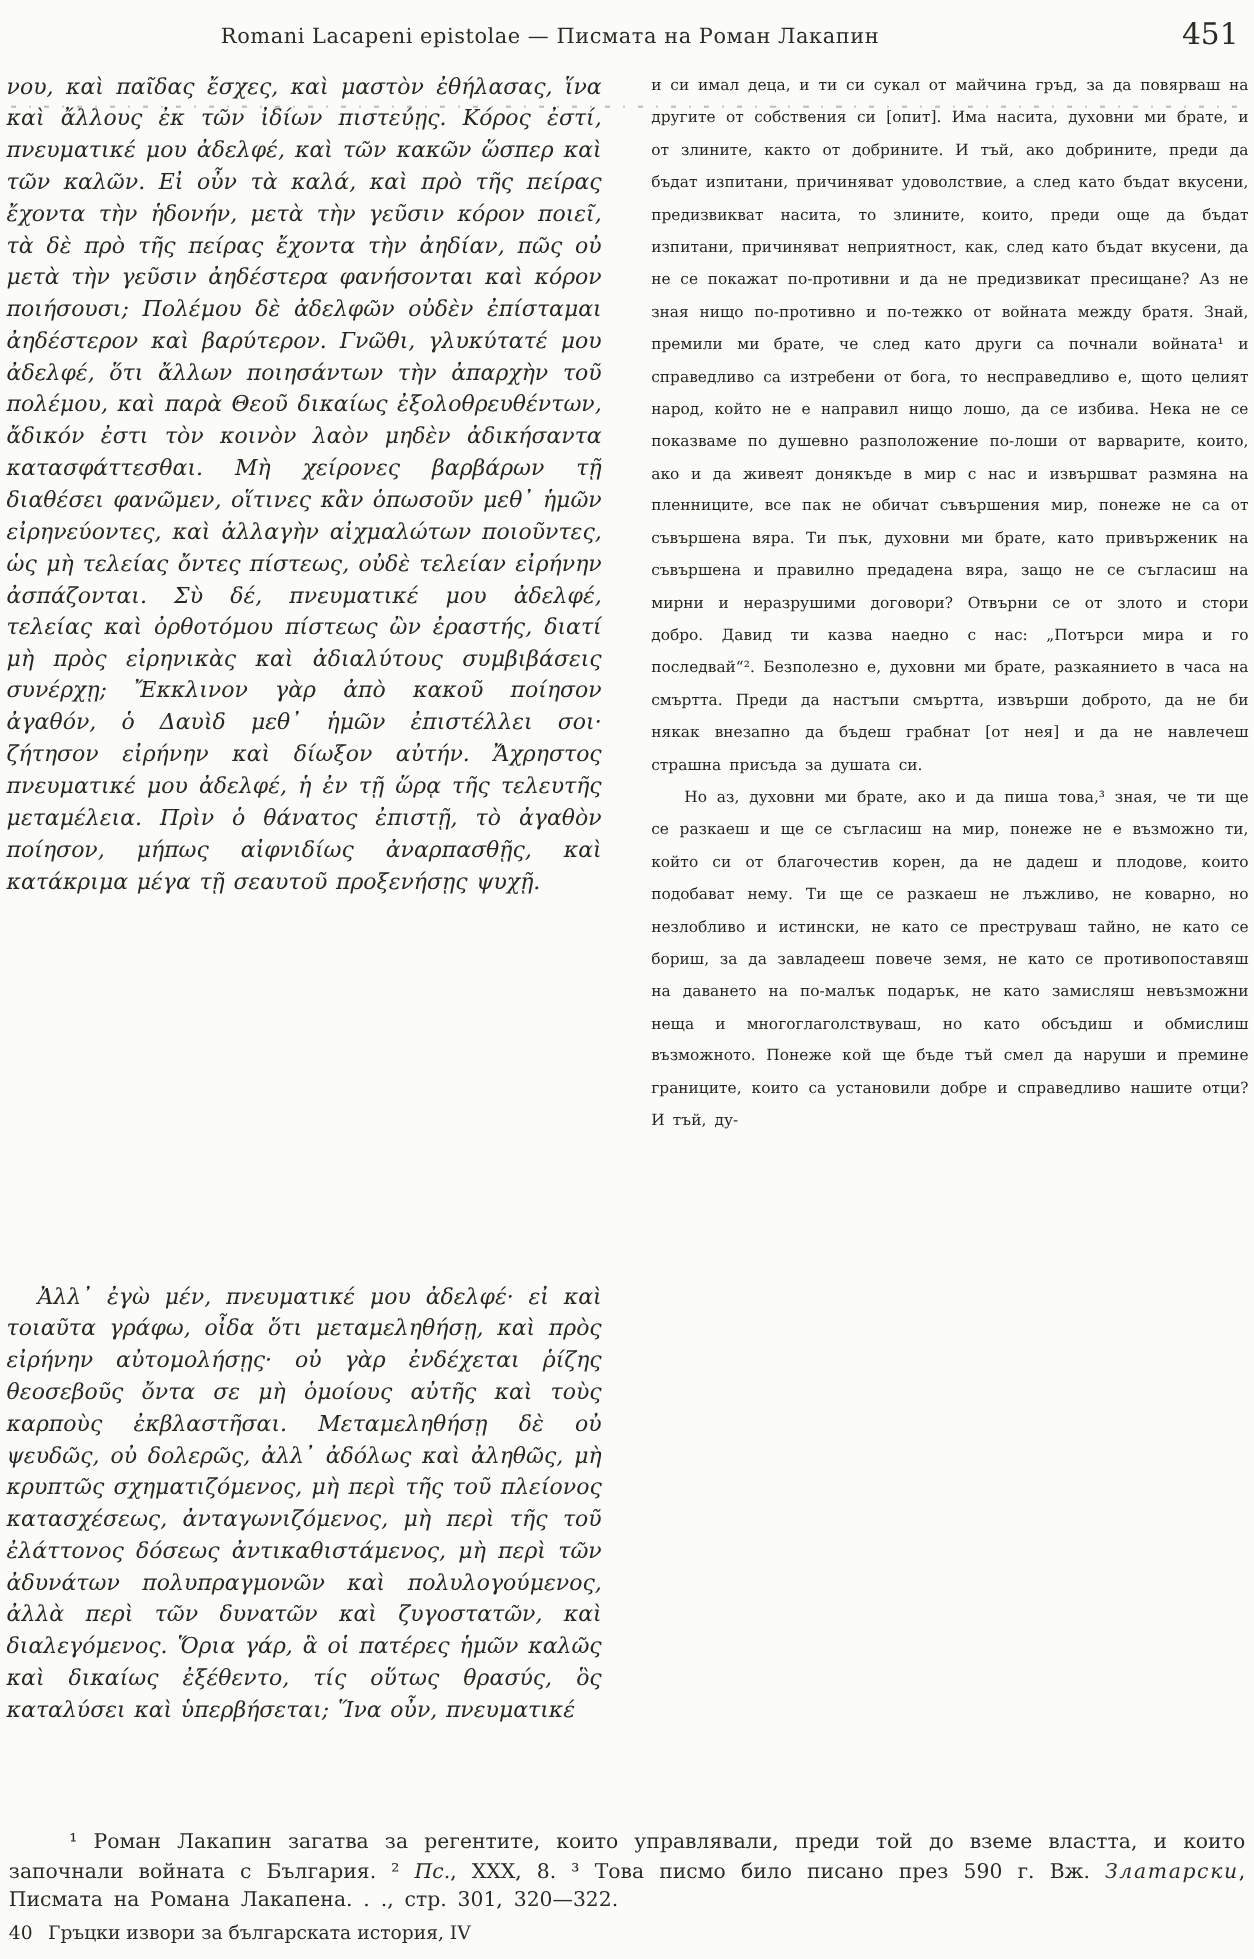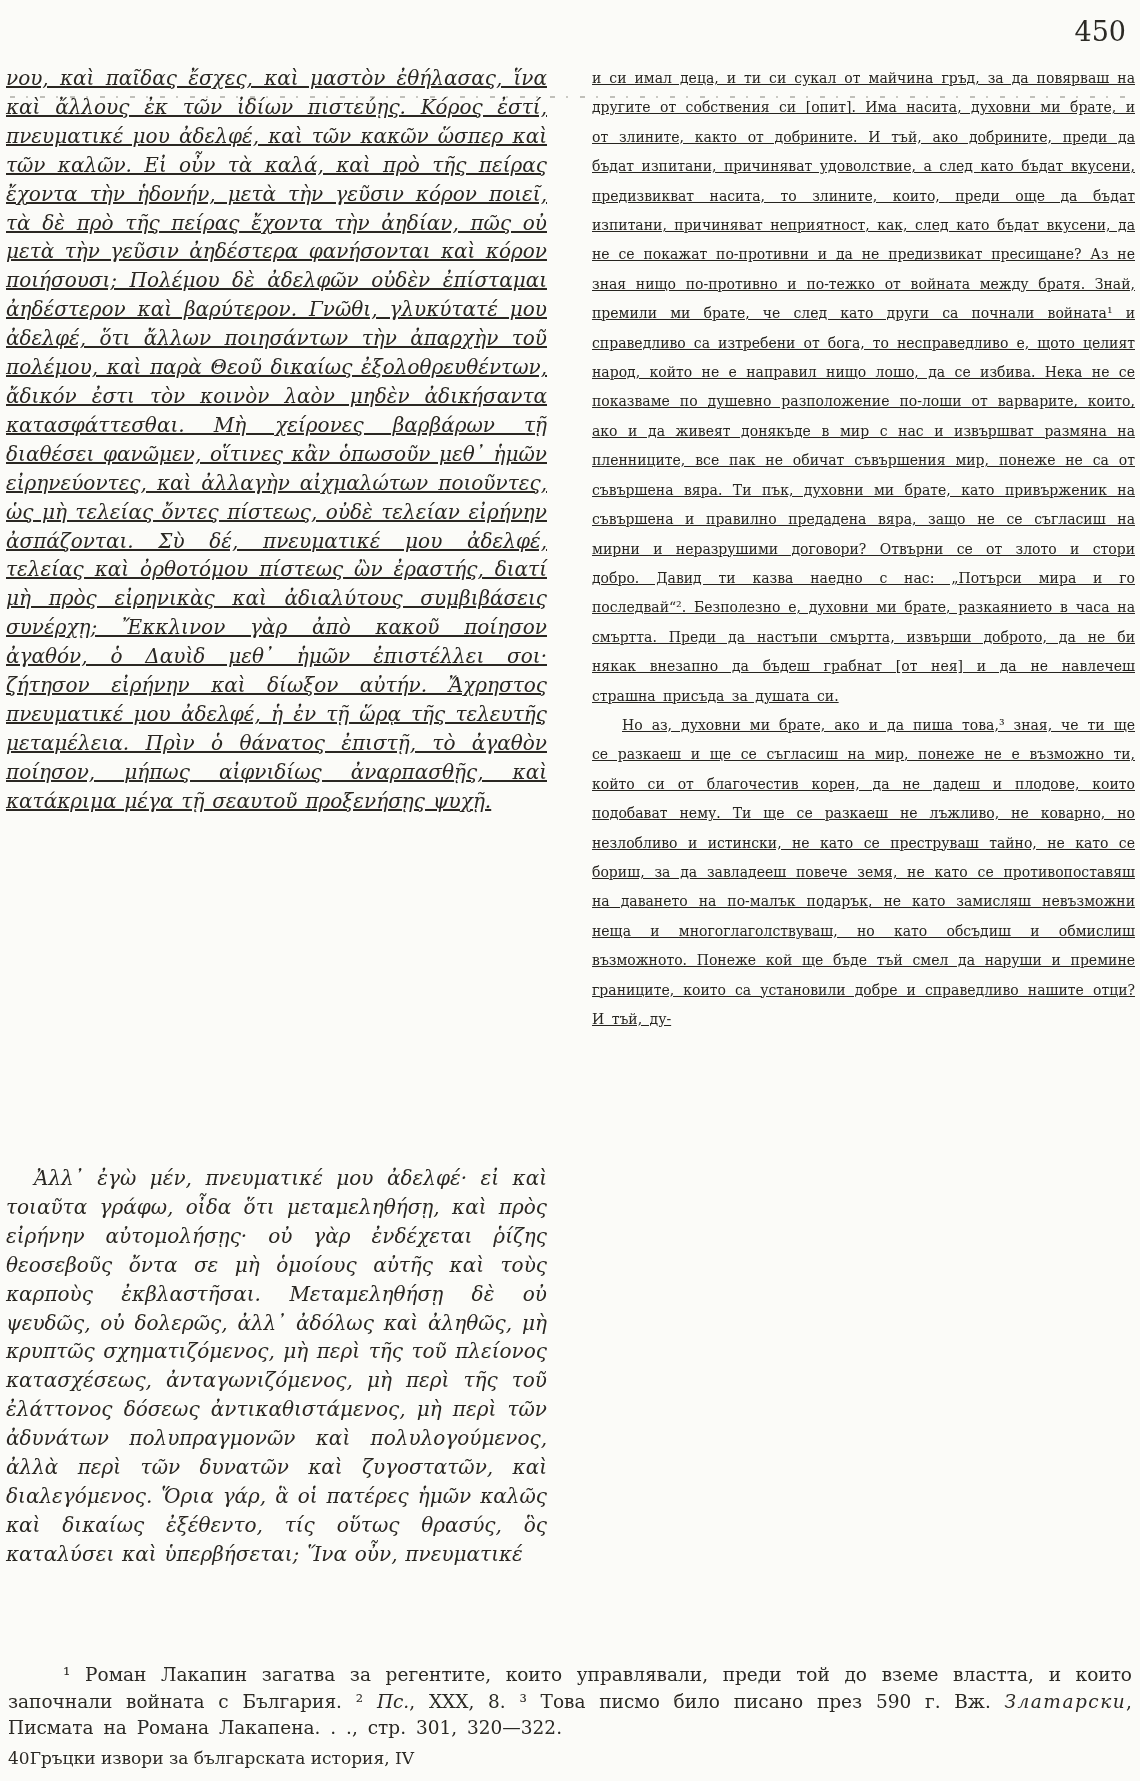--- a/index.html
+++ b/index.html
@@ -27,21 +27,20 @@
   .header-rule {
     position: absolute; top: 96px; left: 10px; right: 10px; height: 2px;
     background: repeating-linear-gradient(90deg, #8f8e86 0 5px, transparent 5px 16px, #a3a299 16px 18px, transparent 18px 30px);
     opacity: 0.55;
   }
 
   
   .col {
     position: absolute; top: 64px;
     text-align: justify;
-    text-decoration: underline;
   }
   .col-left {
     left: 6px; width: 541px; height: 1600px;
     font-style: italic;
     font-size: 20px; line-height: 28.9px;
     color: #2a2722;
     word-spacing: 1.5px;
   }
   .col-right {
     left: 592px; width: 543px; height: 1600px;
@@ -62,29 +61,30 @@
     color: #2b2924;
   }
   .fn-italic { font-style: italic; }
   .fn-author { font-style: italic; letter-spacing: 1.5px; margin-top: 29px; }
 
   
   .footer-sig {
     position: absolute; top: 1748px; left: 8px;
     font-size: 17px; color: #2b2924;
   }
-  .sig-number { }
+  .sig-number { margin-right: 14px; }
 </style>
 </head>
 <body>
 
 <div class="page">
 
+  <div class="running-title">Romani Lacapeni epistolae — Писмата на Роман Лакапин</div>
 
-  <div class="page-number">450</div>
+  <div class="page-number">451</div>
 
   <div class="header-rule"></div>
 
   <div class="col col-left">
     <p class="para">νου, καὶ παῖδας ἔσχες, καὶ μαστὸν ἐθήλασας, ἵνα καὶ ἄλλους ἐκ τῶν ἰδίων πιστεύῃς. Κόρος ἐστί, πνευματικέ μου ἀδελφέ, καὶ τῶν κακῶν ὥσπερ καὶ τῶν καλῶν. Εἰ οὖν τὰ καλά, καὶ πρὸ τῆς πείρας ἔχοντα τὴν ἡδονήν, μετὰ τὴν γεῦσιν κόρον ποιεῖ, τὰ δὲ πρὸ τῆς πείρας ἔχοντα τὴν ἀηδίαν, πῶς οὐ μετὰ τὴν γεῦσιν ἀηδέστερα φανήσονται καὶ κόρον ποιήσουσι; Πολέμου δὲ ἀδελφῶν οὐδὲν ἐπίσταμαι ἀηδέστερον καὶ βαρύτερον. Γνῶθι, γλυκύτατέ μου ἀδελφέ, ὅτι ἄλλων ποιησάντων τὴν ἀπαρχὴν τοῦ πολέμου, καὶ παρὰ Θεοῦ δικαίως ἐξολοθρευθέντων, ἄδικόν ἐστι τὸν κοινὸν λαὸν μηδὲν ἀδικήσαντα κατασφάττεσθαι. Μὴ χείρονες βαρβάρων τῇ διαθέσει φανῶμεν, οἵτινες κἂν ὁπωσοῦν μεθ᾽ ἡμῶν εἰρηνεύοντες, καὶ ἀλλαγὴν αἰχμαλώτων ποιοῦντες, ὡς μὴ τελείας ὄντες πίστεως, οὐδὲ τελείαν εἰρήνην ἀσπάζονται. Σὺ δέ, πνευματικέ μου ἀδελφέ, τελείας καὶ ὀρθοτόμου πίστεως ὢν ἐραστής, διατί μὴ πρὸς εἰρηνικὰς καὶ ἀδιαλύτους συμβιβάσεις συνέρχῃ; Ἔκκλινον γὰρ ἀπὸ κακοῦ ποίησον ἀγαθόν, ὁ Δαυὶδ μεθ᾽ ἡμῶν ἐπιστέλλει σοι· ζήτησον εἰρήνην καὶ δίωξον αὐτήν. Ἄχρηστος πνευματικέ μου ἀδελφέ, ἡ ἐν τῇ ὥρᾳ τῆς τελευτῆς μεταμέλεια. Πρὶν ὁ θάνατος ἐπιστῇ, τὸ ἀγαθὸν ποίησον, μήπως αἰφνιδίως ἀναρπασθῇς, καὶ κατάκριμα μέγα τῇ σεαυτοῦ προξενήσῃς ψυχῇ.</p>
     <p class="para greek-para-2">Ἀλλ᾽ ἐγὼ μέν, πνευματικέ μου ἀδελφέ· εἰ καὶ τοιαῦτα γράφω, οἶδα ὅτι μεταμεληθήσῃ, καὶ πρὸς εἰρήνην αὐτομολήσῃς· οὐ γὰρ ἐνδέχεται ῥίζης θεοσεβοῦς ὄντα σε μὴ ὁμοίους αὐτῆς καὶ τοὺς καρποὺς ἐκβλαστῆσαι. Μεταμεληθήσῃ δὲ οὐ ψευδῶς, οὐ δολερῶς, ἀλλ᾽ ἀδόλως καὶ ἀληθῶς, μὴ κρυπτῶς σχηματιζόμενος, μὴ περὶ τῆς τοῦ πλείονος κατασχέσεως, ἀνταγωνιζόμενος, μὴ περὶ τῆς τοῦ ἐλάττονος δόσεως ἀντικαθιστάμενος, μὴ περὶ τῶν ἀδυνάτων πολυπραγμονῶν καὶ πολυλογούμενος, ἀλλὰ περὶ τῶν δυνατῶν καὶ ζυγοστατῶν, καὶ διαλεγόμενος. Ὅρια γάρ, ἃ οἱ πατέρες ἡμῶν καλῶς καὶ δικαίως ἐξέθεντο, τίς οὕτως θρασύς, ὃς καταλύσει καὶ ὑπερβήσεται; Ἵνα οὖν, πνευματικέ</p>
   </div>
 
   <div class="col col-right">
     <p class="para">и си имал деца, и ти си сукал от майчина гръд, за да повярваш на другите от собствения си [опит]. Има насита, духовни ми брате, и от злините, както от добрините. И тъй, ако добрините, преди да бъдат изпитани, причиняват удоволствие, а след като бъдат вкусени, предизвикват насита, то злините, които, преди още да бъдат изпитани, причиняват неприятност, как, след като бъдат вкусени, да не се покажат по-противни и да не предизвикат пресищане? Аз не зная нищо по-противно и по-тежко от войната между братя. Знай, премили ми брате, че след като други са почнали войната¹ и справедливо са изтребени от бога, то несправедливо е, щото целият народ, който не е направил нищо лошо, да се избива. Нека не се показваме по душевно разположение по-лоши от варварите, които, ако и да живеят донякъде в мир с нас и извършват размяна на пленниците, все пак не обичат съвършения мир, понеже не са от съвършена вяра. Ти пък, духовни ми брате, като привърженик на съвършена и правилно предадена вяра, защо не се съгласиш на мирни и неразрушими договори? Отвърни се от злото и стори добро. Давид ти казва наедно с нас: „Потърси мира и го последвай“². Безполезно е, духовни ми брате, разкаянието в часа на смъртта. Преди да настъпи смъртта, извърши доброто, да не би някак внезапно да бъдеш грабнат [от нея] и да не навлечеш страшна присъда за душата си.</p>

